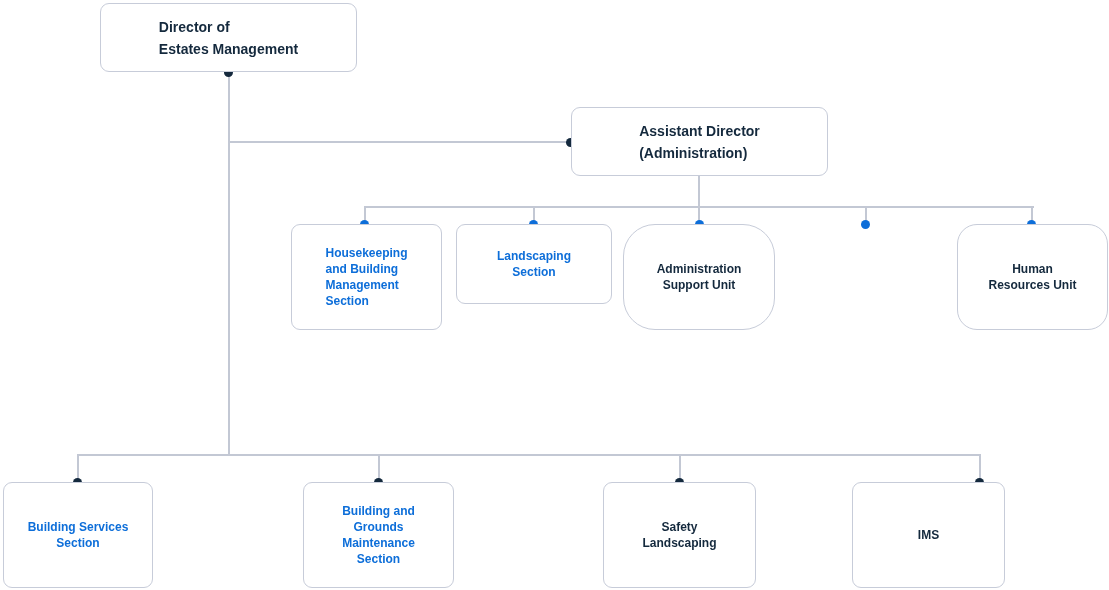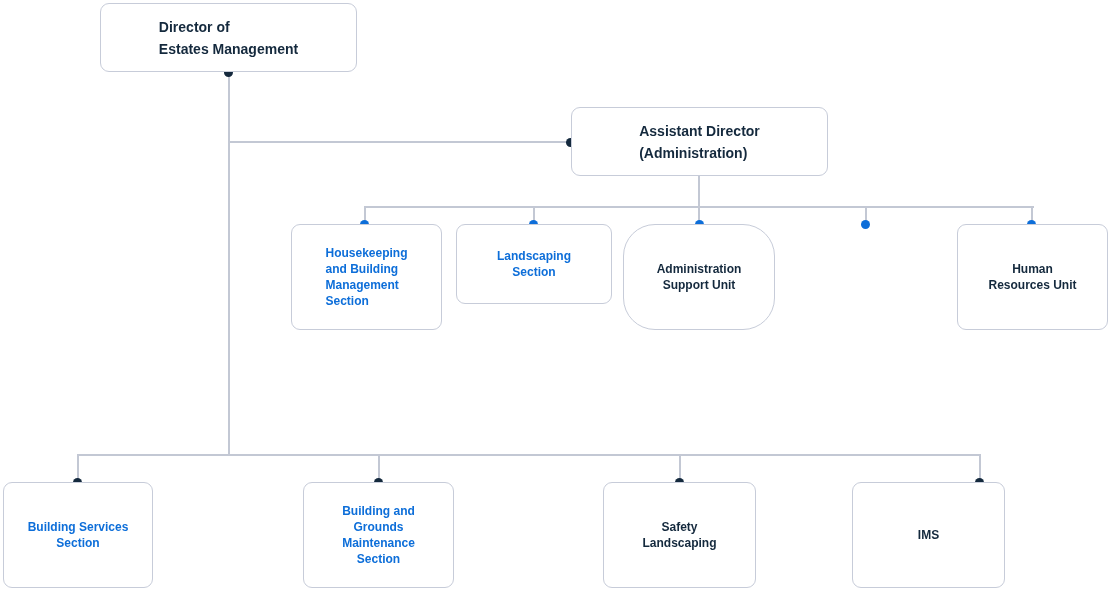--- a/index.html
+++ b/index.html
@@ -42,21 +42,21 @@
   .node.align-left .label { text-align: left; }
   .node.blue-text .label { color: var(--accent, #0d6ed9); }
 
   
   .n-director  { left: 100px; top: 3px;   width: 257px; height: 69px; }
   .n-assistant { left: 571px; top: 107px; width: 257px; height: 69px; align-items: center; }
   .n-housekeeping { left: 291px; top: 224px; width: 151px; height: 106px; }
   .n-landscaping  { left: 456px; top: 224px; width: 156px; height: 80px; }
   .n-adminsupport { left: 623px; top: 224px; width: 152px; height: 106px; border-radius: 32px; }
   .n-contract     { left: 790px; top: 224px; width: 153px; height: 106px; }
-  .n-hr           { left: 957px; top: 224px; width: 151px; height: 106px; }
+  .n-hr           { left: 957px; top: 224px; width: 151px; height: 106px; border-radius: 20px; }
   .n-buildingservices { left: 3px;   top: 482px; width: 150px; height: 106px; }
   .n-grounds          { left: 303px; top: 482px; width: 151px; height: 106px; }
   .n-safety           { left: 603px; top: 482px; width: 153px; height: 106px; }
   .n-ims              { left: 852px; top: 482px; width: 153px; height: 106px; }
 
   
   .seg {
     position: absolute;
     background: var(--line, #c3c8d4);
   }

